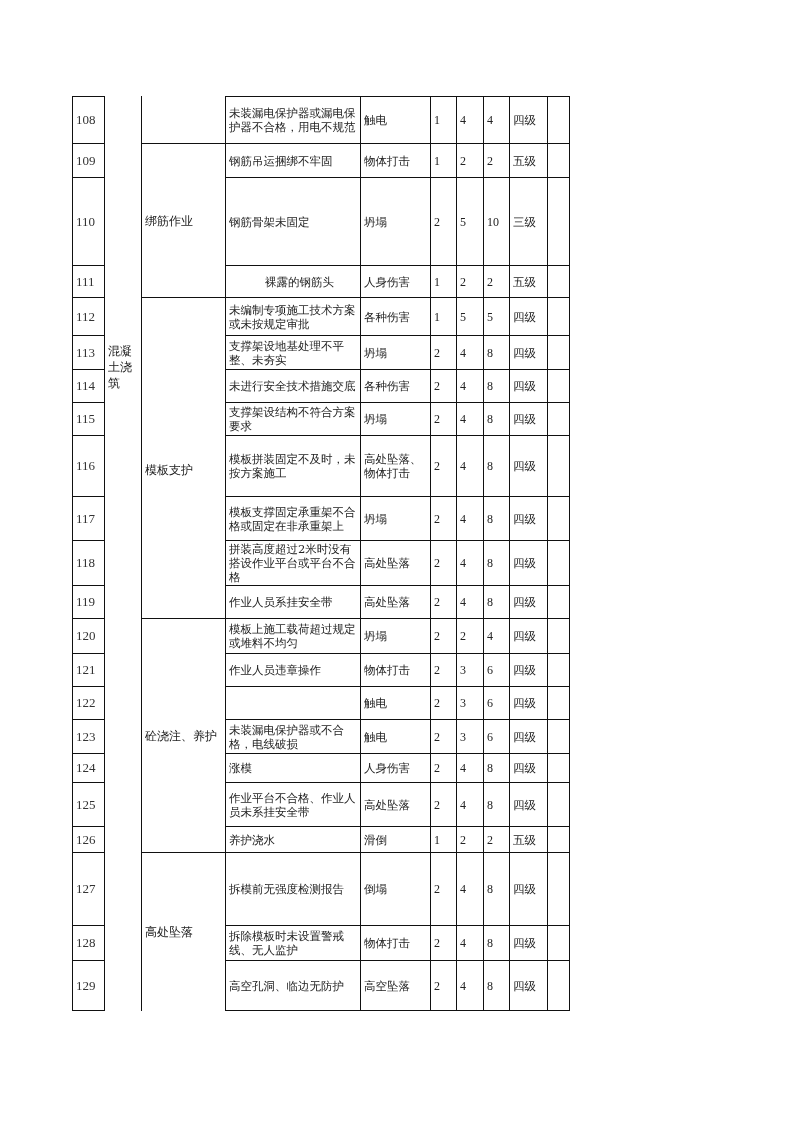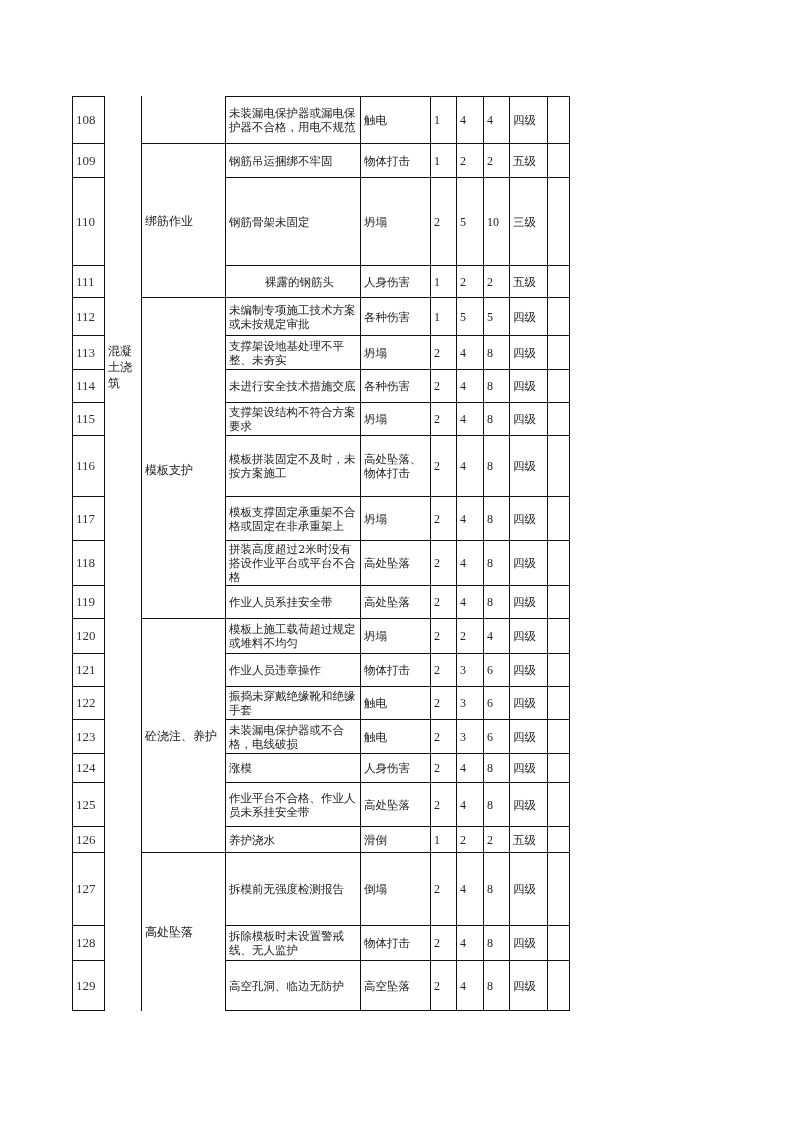--- a/index.html
+++ b/index.html
@@ -190,21 +190,20 @@
     <div class="cell" style="left: 548px; top: 619px; width: 21px; height: 34px;"></div>
     <div class="cell seq" style="left: 73px; top: 654px; width: 31px; height: 32px;">121</div>
     <div class="cell" style="left: 226px; top: 654px; width: 134px; height: 32px;">作业人员违章操作</div>
     <div class="cell" style="left: 361px; top: 654px; width: 69px; height: 32px;">物体打击</div>
     <div class="cell num" style="left: 431px; top: 654px; width: 25px; height: 32px;">2</div>
     <div class="cell num" style="left: 457px; top: 654px; width: 26px; height: 32px;">3</div>
     <div class="cell num" style="left: 484px; top: 654px; width: 25px; height: 32px;">6</div>
     <div class="cell" style="left: 510px; top: 654px; width: 37px; height: 32px;">四级</div>
     <div class="cell" style="left: 548px; top: 654px; width: 21px; height: 32px;"></div>
     <div class="cell seq" style="left: 73px; top: 687px; width: 31px; height: 32px;">122</div>
-    <div class="cell" style="left: 226px; top: 687px; width: 134px; height: 32px;">振捣未穿戴绝缘靴和绝缘手套</div>
     <div class="cell" style="left: 361px; top: 687px; width: 69px; height: 32px;">触电</div>
     <div class="cell num" style="left: 431px; top: 687px; width: 25px; height: 32px;">2</div>
     <div class="cell num" style="left: 457px; top: 687px; width: 26px; height: 32px;">3</div>
     <div class="cell num" style="left: 484px; top: 687px; width: 25px; height: 32px;">6</div>
     <div class="cell" style="left: 510px; top: 687px; width: 37px; height: 32px;">四级</div>
     <div class="cell" style="left: 548px; top: 687px; width: 21px; height: 32px;"></div>
     <div class="cell seq" style="left: 73px; top: 720px; width: 31px; height: 33px;">123</div>
     <div class="cell" style="left: 226px; top: 720px; width: 134px; height: 33px;">未装漏电保护器或不合格，电线破损</div>
     <div class="cell" style="left: 361px; top: 720px; width: 69px; height: 33px;">触电</div>
     <div class="cell num" style="left: 431px; top: 720px; width: 25px; height: 33px;">2</div>

